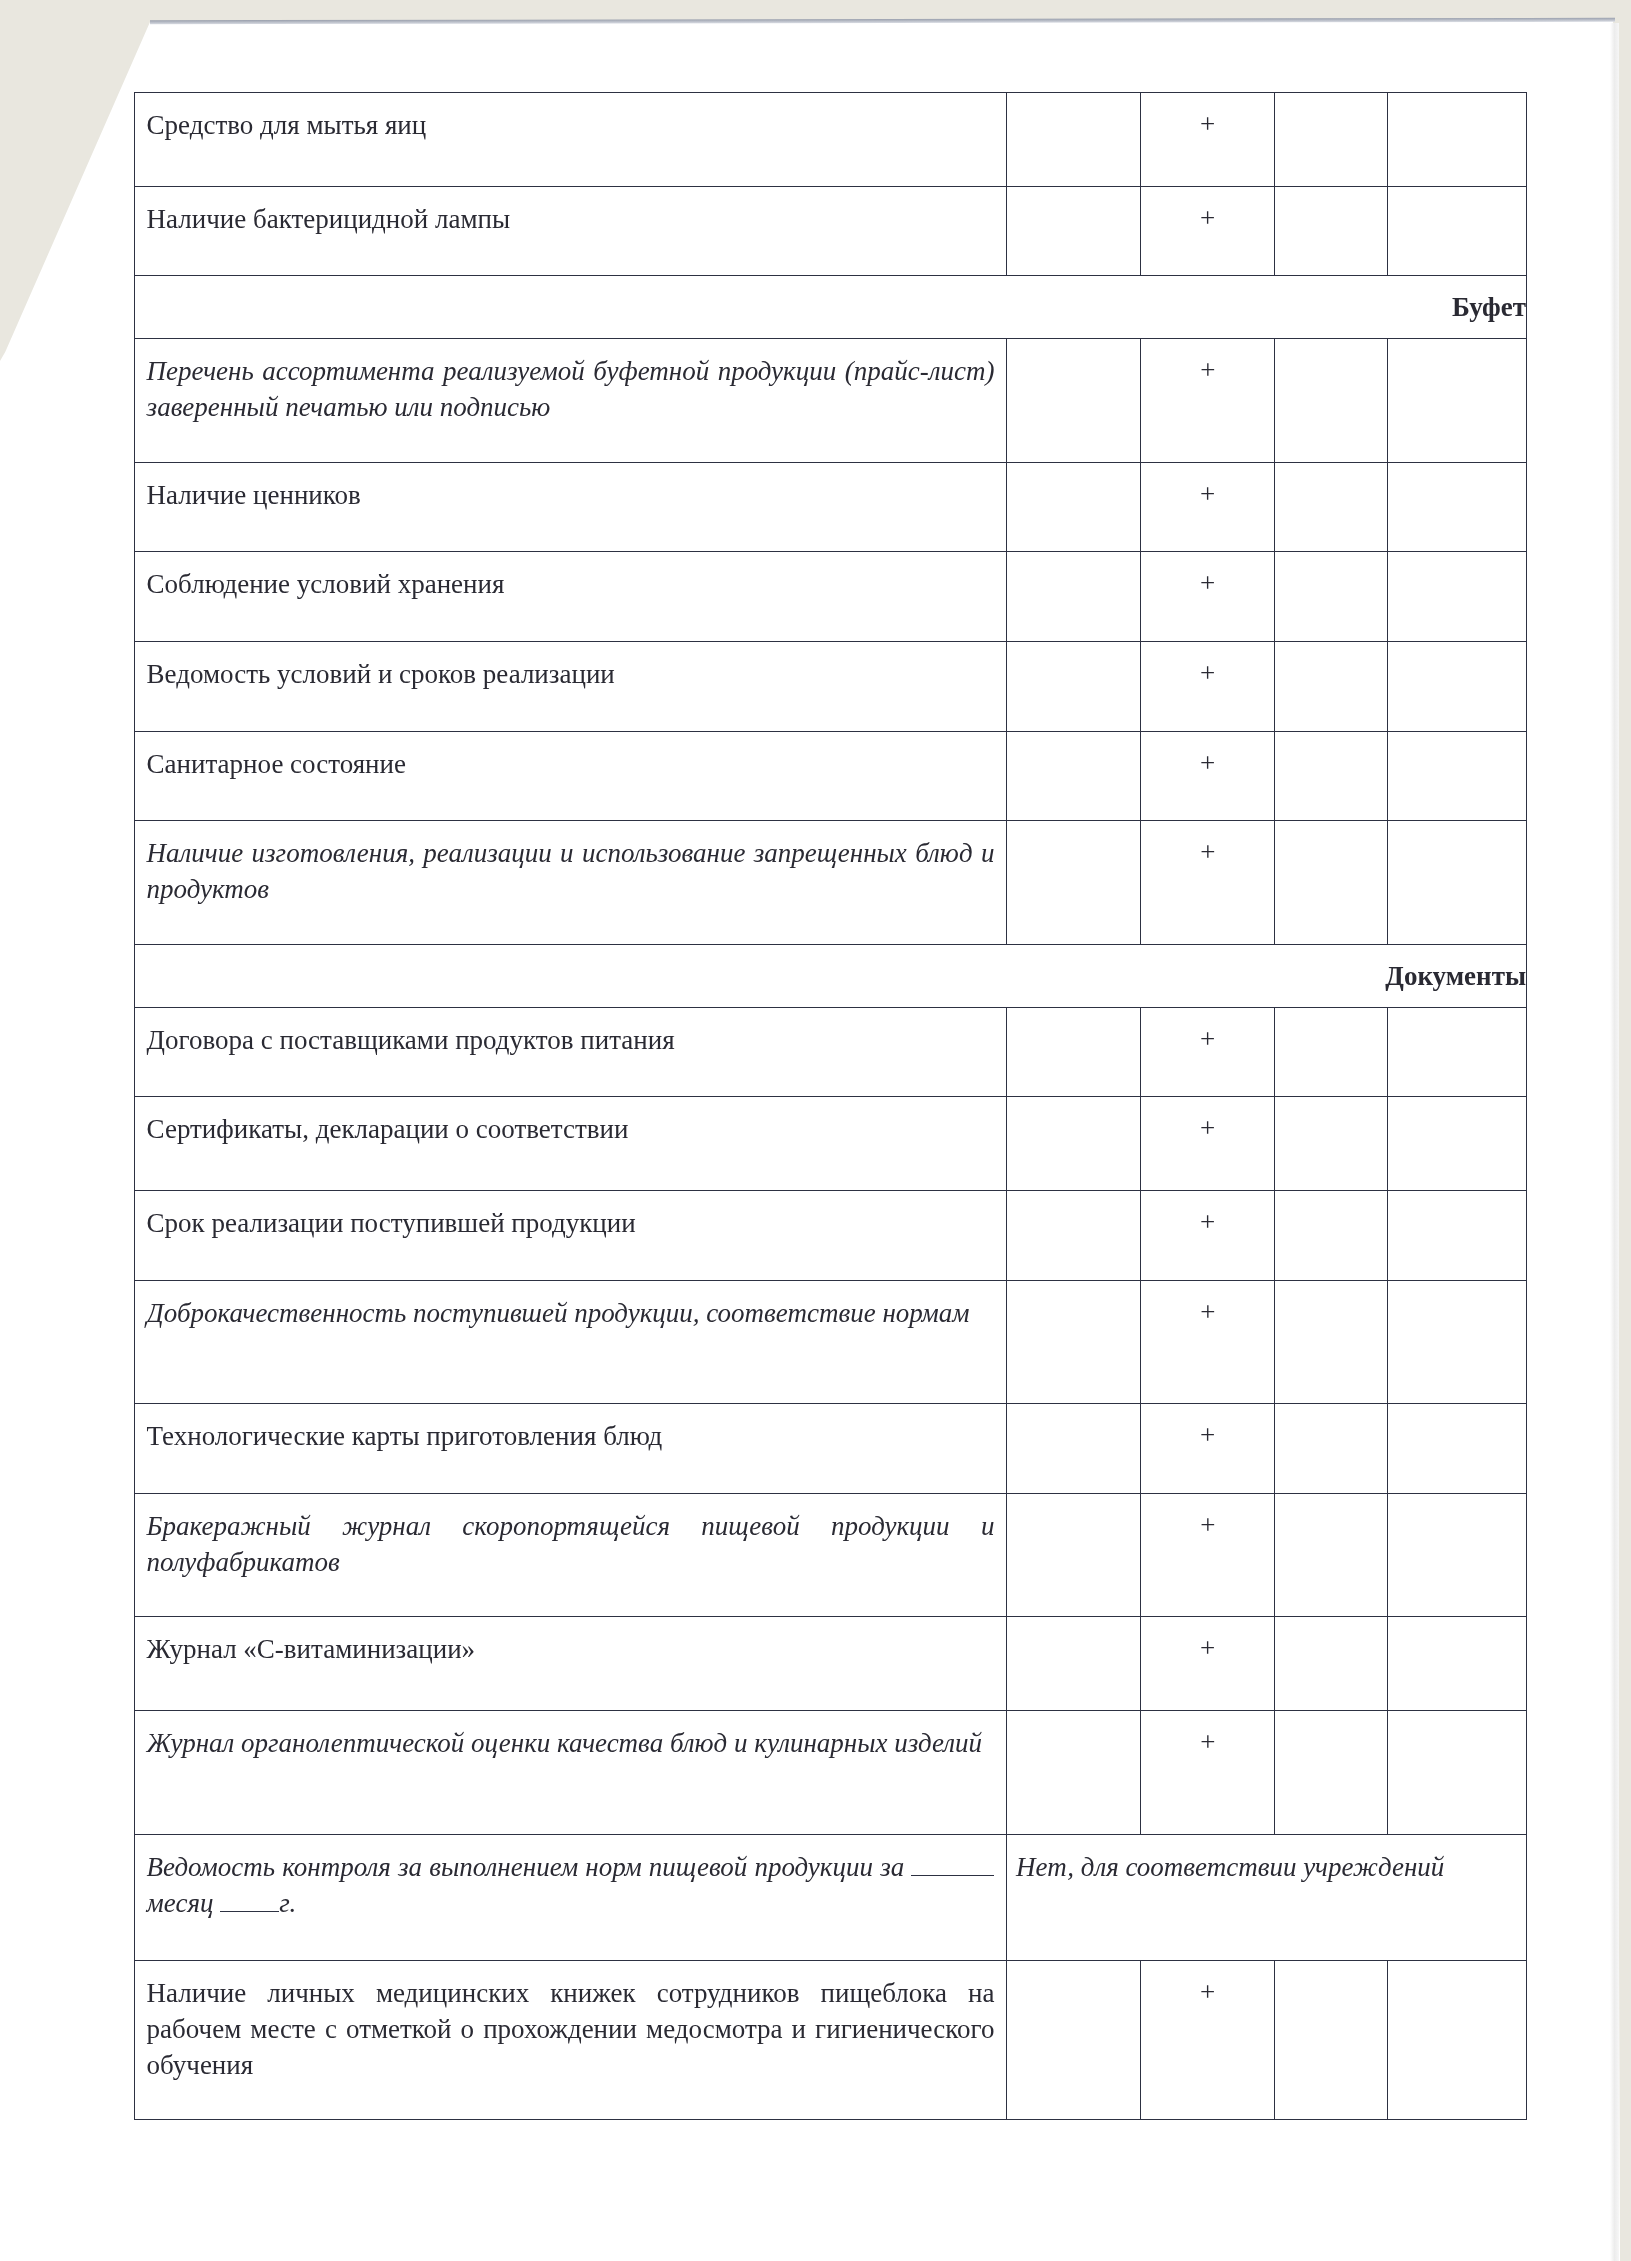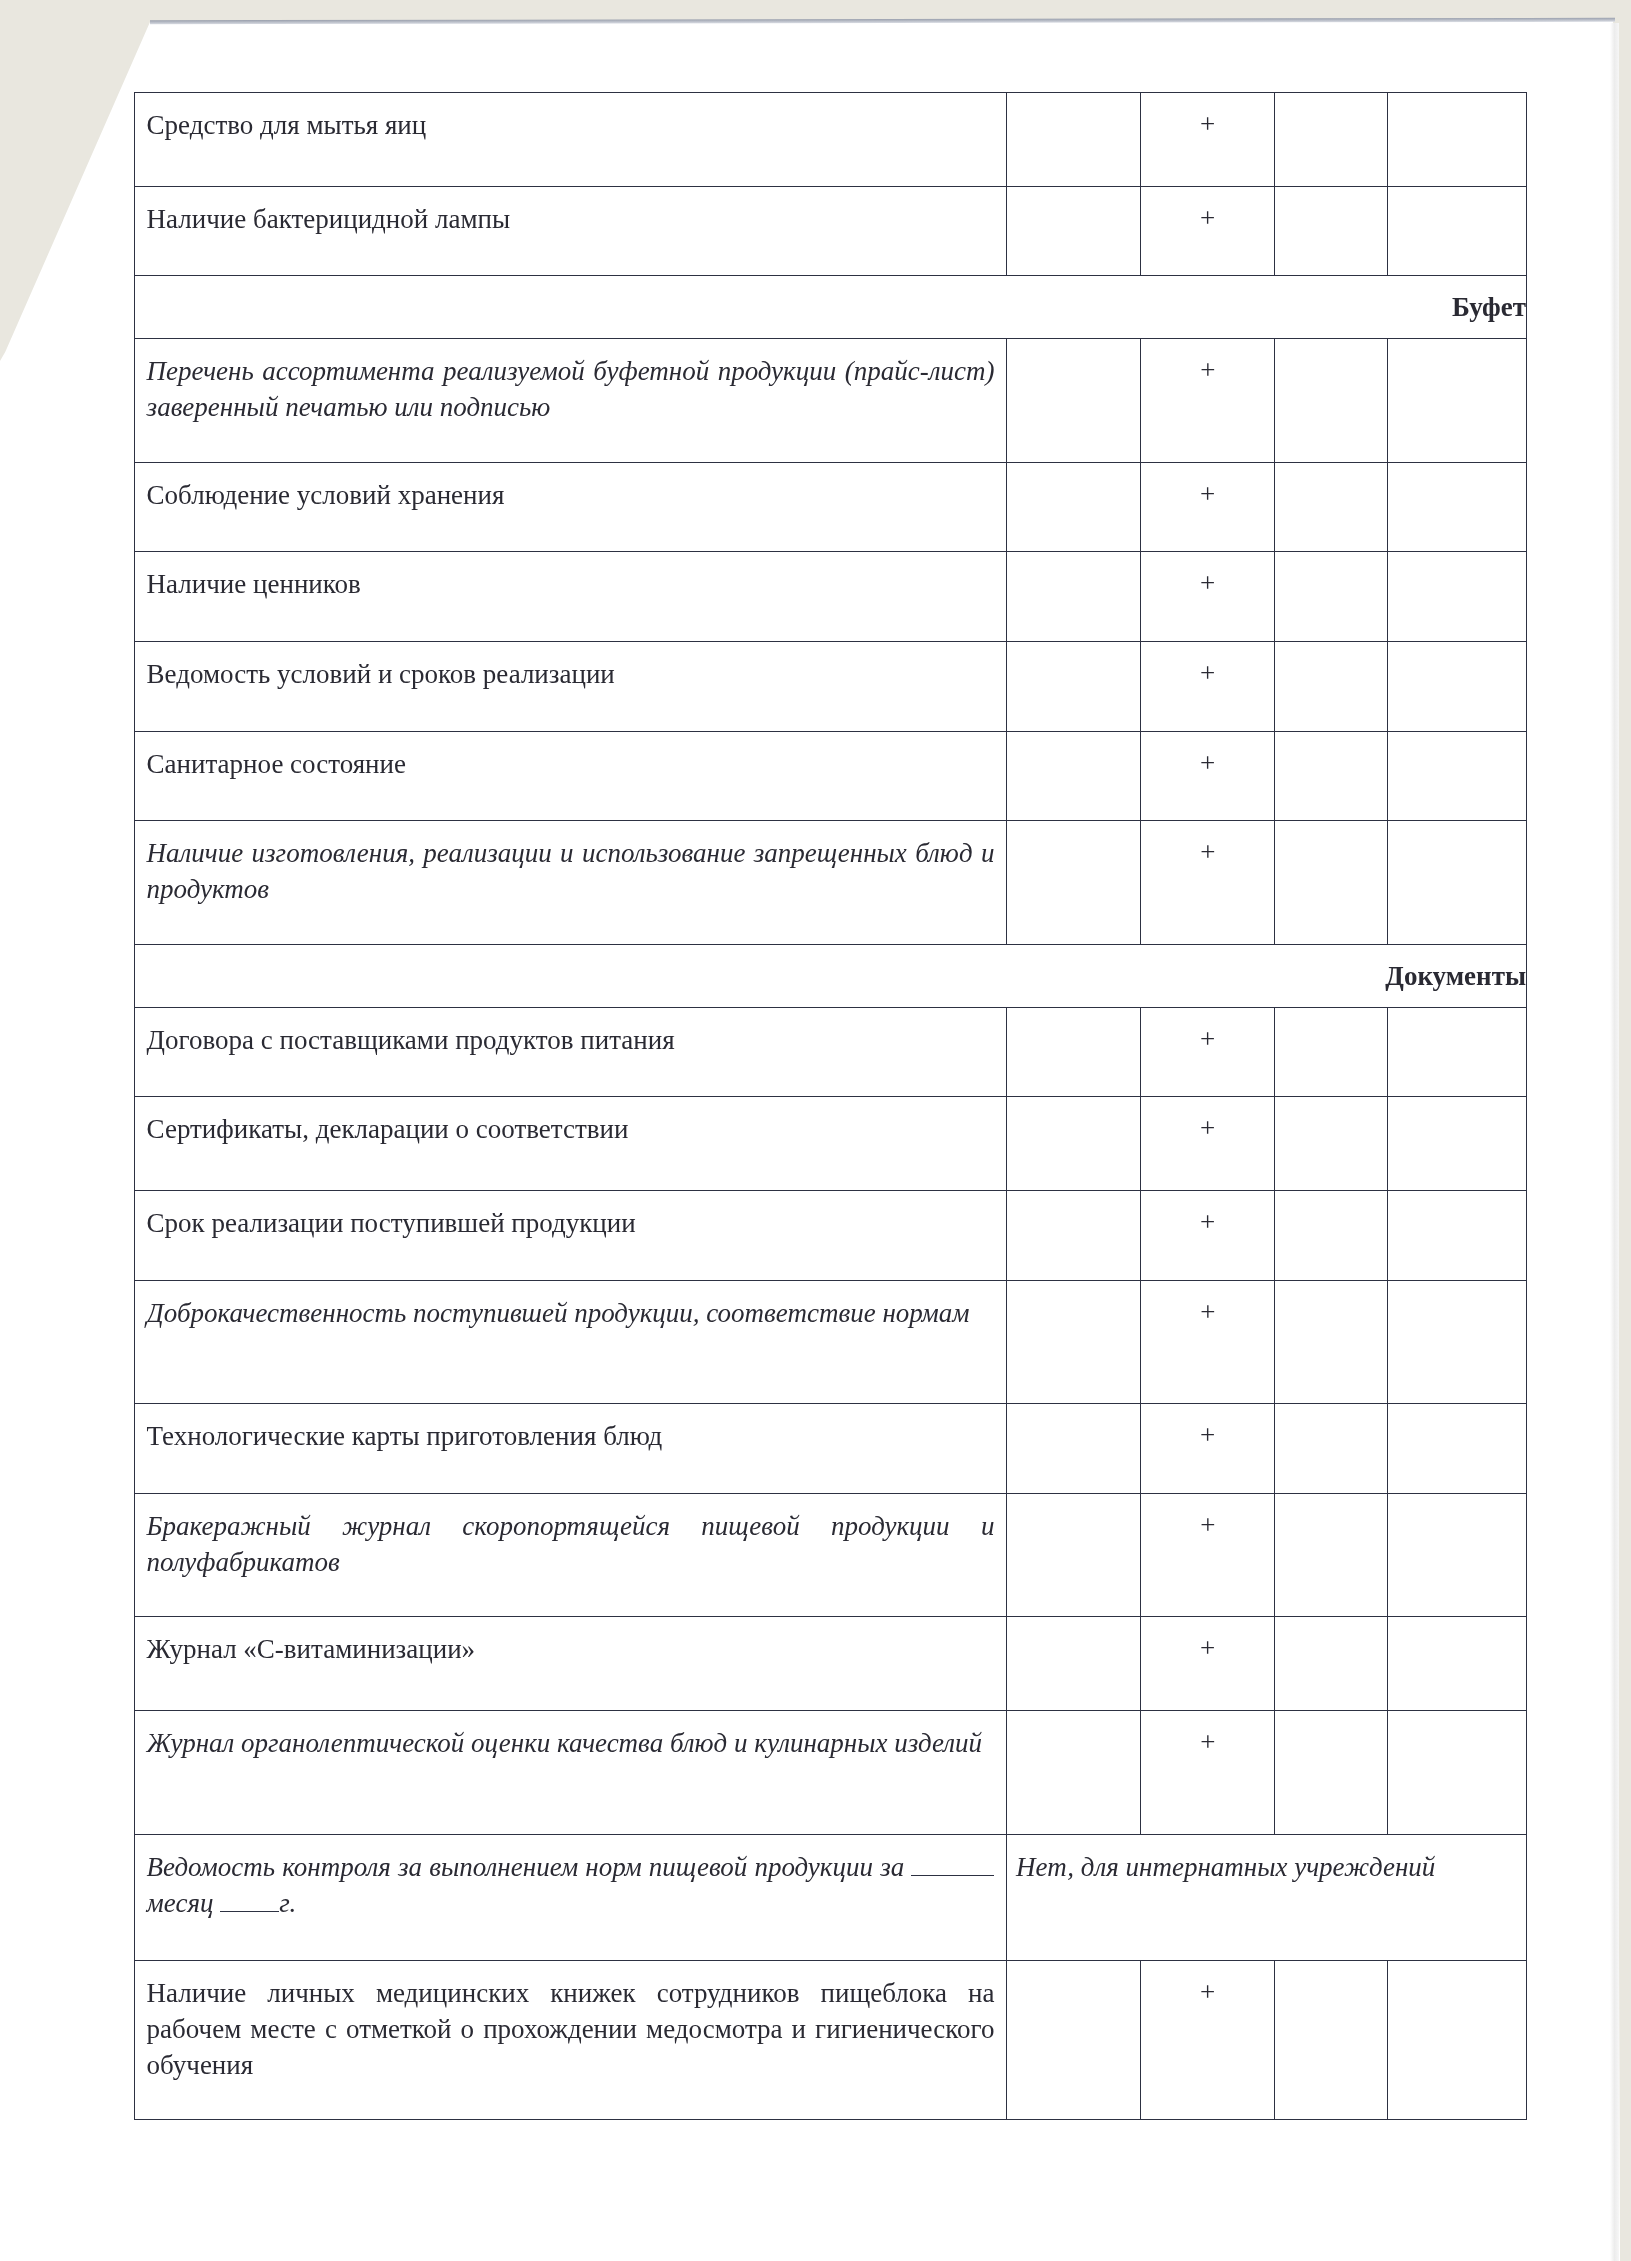--- a/index.html
+++ b/index.html
@@ -83,28 +83,28 @@
       <td class="section" colspan="5">Буфет</td>
     </tr>
     <tr class="h2">
       <td class="name">Перечень ассортимента реализуемой буфетной продукции (прайс-лист) заверенный печатью или подписью</td>
       <td class="mark"></td>
       <td class="mark">+</td>
       <td class="mark"></td>
       <td class="mark"></td>
     </tr>
     <tr class="h1">
+      <td class="name">Наличие ценников</td>
+      <td class="mark"></td>
+      <td class="mark">+</td>
+      <td class="mark"></td>
+      <td class="mark"></td>
+    </tr>
+    <tr class="h1">
       <td class="name">Соблюдение условий хранения</td>
-      <td class="mark"></td>
-      <td class="mark">+</td>
-      <td class="mark"></td>
-      <td class="mark"></td>
-    </tr>
-    <tr class="h1">
-      <td class="name">Наличие ценников</td>
       <td class="mark"></td>
       <td class="mark">+</td>
       <td class="mark"></td>
       <td class="mark"></td>
     </tr>
     <tr class="h1">
       <td class="name">Ведомость условий и сроков  реализации</td>
       <td class="mark"></td>
       <td class="mark">+</td>
       <td class="mark"></td>
@@ -180,21 +180,21 @@
     <tr class="h2">
       <td class="name">Журнал органолептической оценки качества блюд и кулинарных изделий</td>
       <td class="mark"></td>
       <td class="mark">+</td>
       <td class="mark"></td>
       <td class="mark"></td>
     </tr>
 
     <tr class="h2">
       <td class="name"><span>Ведомость контроля за выполнением норм пищевой продукции за</span> <span class="gap"></span><span>месяц</span> <span class="gap short"></span><span>г.</span></td>
-      <td class="note" colspan="4">Нет, для интернатных учреждений</td>
+      <td class="note" colspan="4">Нет, для соответствии учреждений</td>
     </tr>
     <tr class="h3">
       <td class="name">Наличие личных медицинских книжек сотрудников пищеблока на рабочем месте с отметкой о прохождении медосмотра  и  гигиенического обучения</td>
       <td class="mark"></td>
       <td class="mark">+</td>
       <td class="mark"></td>
       <td class="mark"></td>
     </tr>
 
   </tbody>

